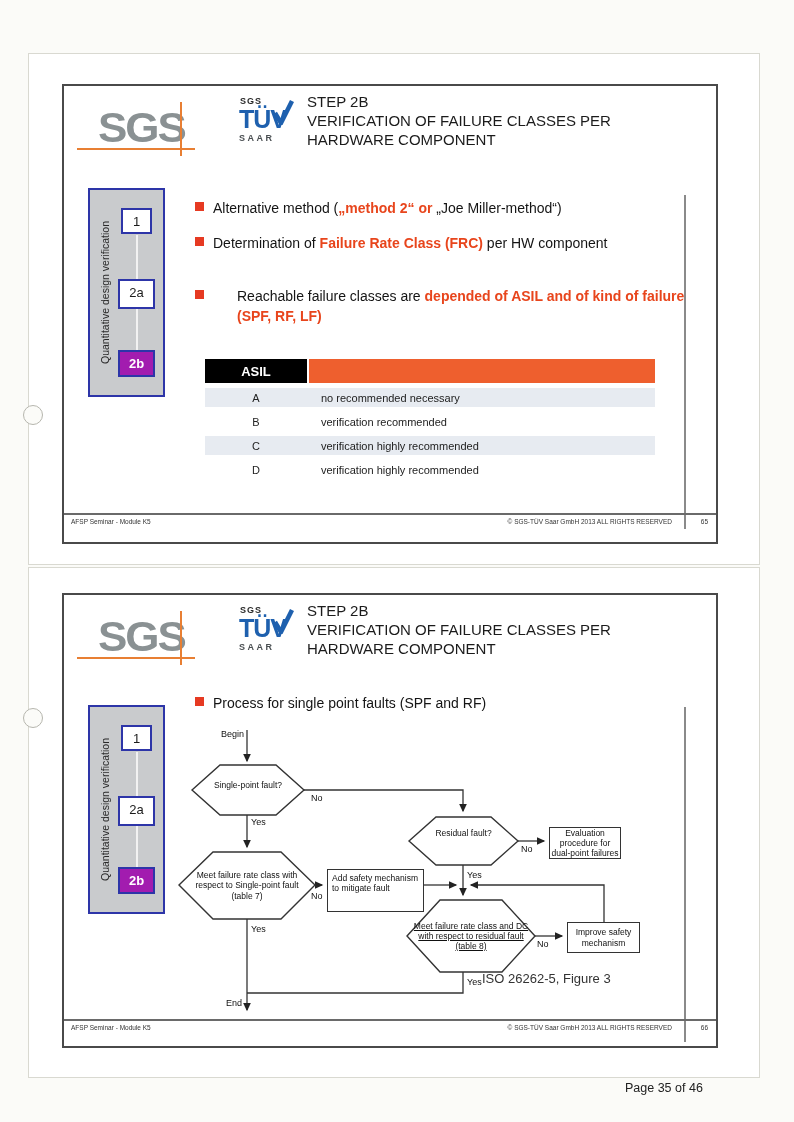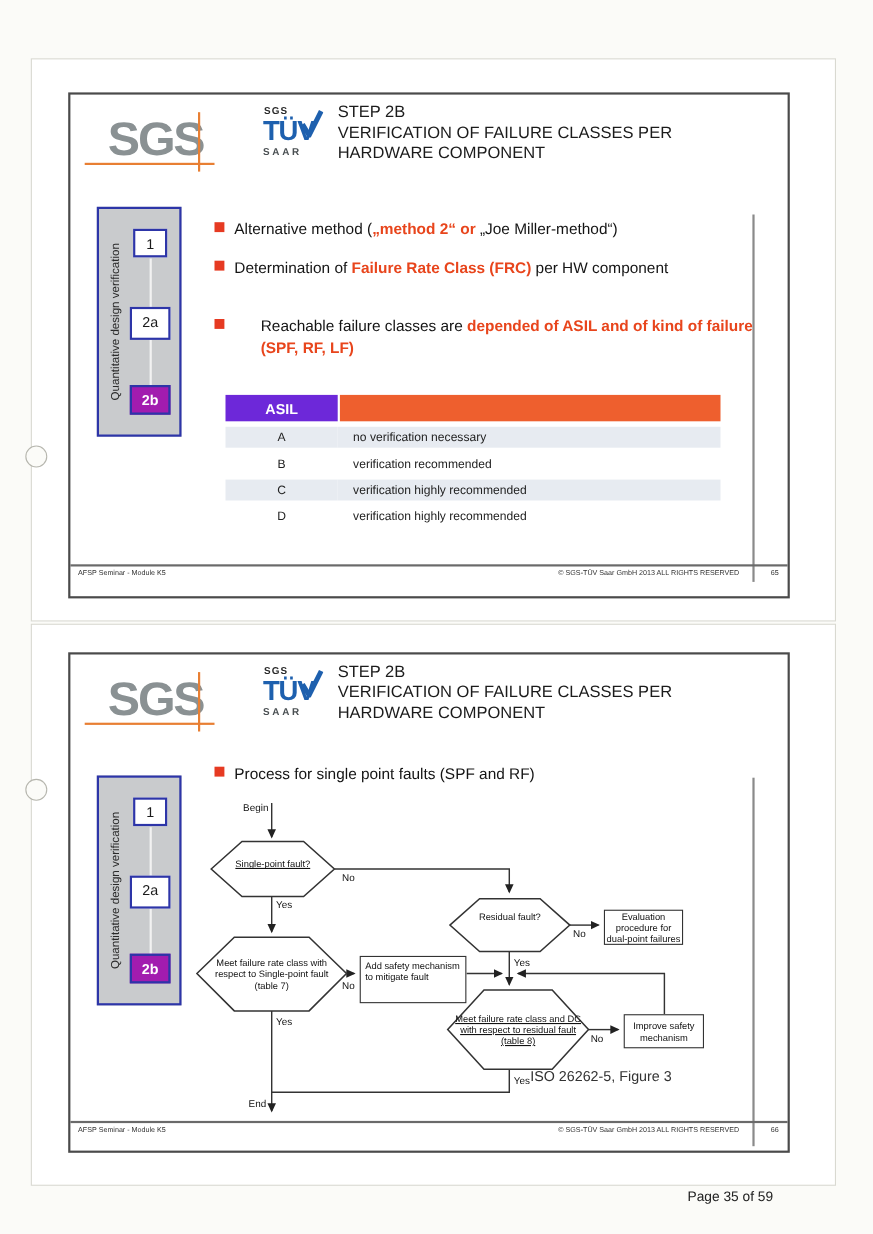--- a/index.html
+++ b/index.html
@@ -71,21 +71,21 @@
              background:#a21caf; color:#ffffff; font-weight:700; }
 
   
   .b-sq { position:absolute; left:131px; width:9px; height:9px; background:#E63A22; }
   .b-text { position:absolute; left:149px; width:480px; font-size:14px; line-height:20px; color:#141414; }
   .red { color:#E8451C; font-weight:700; }
 
   
   .tbl { position:absolute; left:141px; top:273px; width:450px; font-size:11px; }
   .tbl-hdr { display:flex; height:24px; margin-bottom:5px; }
-  .tbl-hdr .h1 { width:102px; background:#6d28d9; color:#fff; font-weight:700; font-size:13px;
+  .tbl-hdr .h1 { width:102px; background:#000000; color:#fff; font-weight:700; font-size:13px;
                  display:flex; align-items:center; justify-content:center; margin-right:2px; }
   .tbl-hdr .h2 { flex:1; background:#EE5F2E; }
   .tbl-row { display:flex; height:19px; margin-bottom:5px; }
   .tbl-row .c1 { width:102px; display:flex; align-items:center; justify-content:center; color:#222; }
   .tbl-row .c2 { flex:1; display:flex; align-items:center; padding-left:14px; color:#222; }
   .row-alt .c1, .row-alt .c2 { background:#E7EBF1; }
 
   
   .foot-line { position:absolute; left:0; width:100%; height:2px; background:#6a6a6a; }
   #slide1 .foot-line { top:427px; }
@@ -157,21 +157,21 @@
   <div class="b-sq" style="top:204px;"></div>
   <div class="b-text" style="top:200px;margin-left:24px;"><span>Reachable failure classes are </span><span class="red">depended of ASIL and of kind of failure (SPF, RF, LF)</span></div>
 
   <div class="tbl">
     <div class="tbl-hdr">
       <div class="h1">ASIL</div>
       <div class="h2"></div>
     </div>
     <div class="tbl-row row-alt">
       <div class="c1">A</div>
-      <div class="c2">no verification necessary</div>
+      <div class="c2">no recommended necessary</div>
     </div>
     <div class="tbl-row">
       <div class="c1">B</div>
       <div class="c2">verification recommended</div>
     </div>
     <div class="tbl-row row-alt">
       <div class="c1">C</div>
       <div class="c2">verification highly recommended</div>
     </div>
     <div class="tbl-row">
@@ -239,21 +239,21 @@
     </g>
     <g stroke="#333" stroke-width="1.4" fill="#ffffff">
       <polygon points="128,195 156,170 212,170 240,195 212,220 156,220"></polygon>
       <polygon points="115,290 149,257 217,257 251,290 217,324 149,324"></polygon>
       <polygon points="345,246 372,222 427,222 454,246 427,270 372,270"></polygon>
       <polygon points="343,341 376,305 438,305 471,341 438,377 376,377"></polygon>
     </g>
   </svg>
 
   <div class="flow-label" style="left:144px; top:134px; width:36px; text-align:right;">Begin</div>
-  <div class="hex-label" style="left:128px; top:170px; width:112px; height:41px;text-decoration:underline;">Single-point fault?</div>
+  <div class="hex-label" style="left:128px; top:170px; width:112px; height:41px;">Single-point fault?</div>
   <div class="flow-label" style="left:247px; top:198px;">No</div>
   <div class="flow-label" style="left:187px; top:222px;">Yes</div>
   <div class="hex-label" style="left:121px; top:257px; width:124px; height:67px;">Meet failure rate class with respect to Single-point fault (table 7)</div>
   <div class="flow-label" style="left:247px; top:296px;">No</div>
   <div class="flow-box" style="left:263px; top:274px; width:97px; height:43px; padding:3px 2px 0 4px;">Add safety mechanism to mitigate fault</div>
   <div class="flow-label" style="left:187px; top:329px;">Yes</div>
   <div class="hex-label" style="left:345px; top:222px; width:109px; height:32px;">Residual fault?</div>
   <div class="flow-label" style="left:457px; top:249px;">No</div>
   <div class="flow-box fb-center" style="left:485px; top:232px; width:72px; height:32px;">Evaluation procedure for dual-point failures</div>
   <div class="flow-label" style="left:403px; top:275px;">Yes</div>
@@ -264,13 +264,13 @@
   <div class="flow-label" style="left:148px; top:403px; width:30px; text-align:right;">End</div>
   <div class="iso-caption">ISO 26262-5, Figure 3</div>
 
   <div class="tmpl-vline"></div>
   <div class="foot-line"></div>
   <div class="foot-left">AFSP Seminar - Module K5</div>
   <div class="foot-right">© SGS-TÜV Saar GmbH 2013 ALL RIGHTS RESERVED</div>
   <div class="foot-num">66</div>
 </div>
 
-<div class="page-footer">Page 35 of 59</div>
+<div class="page-footer">Page 35 of 46</div>
 
 </body></html>

